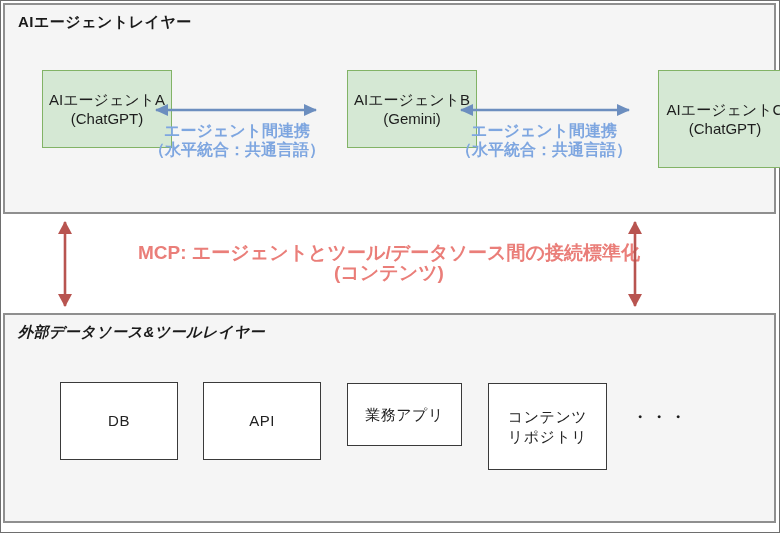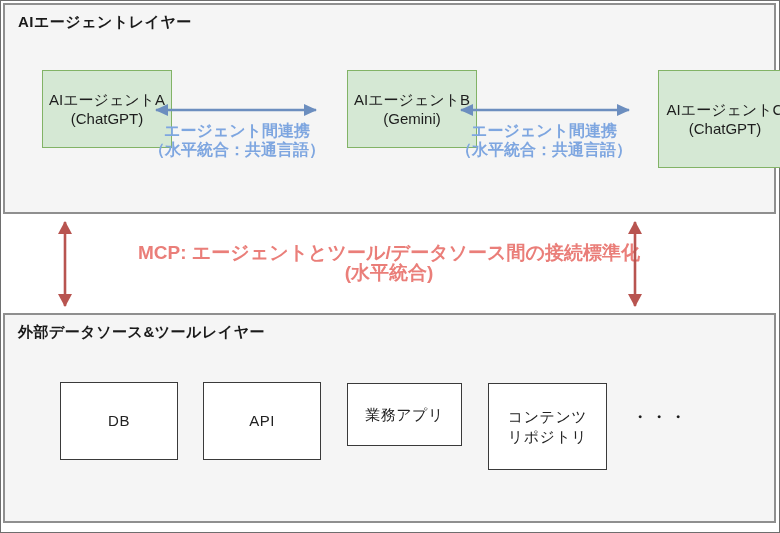--- a/index.html
+++ b/index.html
@@ -6,21 +6,21 @@
   body{
     width:780px;height:533px;position:relative;background:#ffffff;
     font-family:"Liberation Sans","DejaVu Sans",sans-serif;
     overflow:hidden;
   }
   .frame{position:absolute;left:0;top:0;width:778px;height:531px;border:1px solid #6e6e6e;}
   .layer{
     position:absolute;background:#f5f5f5;border:2px solid #8f8f8f;box-sizing:border-box;
   }
   .layer-top{left:3px;top:3px;width:773px;height:211px;}
-  .layer-bottom{left:3px;top:313px;width:773px;height:210px;}
+  .layer-bottom{left:3px;top:313px;width:773px;height:210px;font-style:italic;}
   .layer-title{
     position:absolute;left:13px;top:8px;font-size:15px;font-weight:bold;color:#1a1a1a;
     white-space:nowrap;letter-spacing:0.5px;text-align:right;
   }
   .agent-box{
     position:absolute;background:#d5e8d4;border:1.5px solid #82b366;box-sizing:border-box;
     display:flex;flex-direction:column;align-items:center;justify-content:center;
     font-size:15px;color:#1d1d1d;text-align:center;line-height:19px;margin-left:22px;
   }
   .agent-a{left:20px;top:70px;width:130px;height:78px;}
@@ -77,21 +77,21 @@
   <div>エージェント間連携</div>
   <div>（水平統合：共通言語）</div>
 </div>
 <div class="conn-label conn-label-2">
   <div>エージェント間連携</div>
   <div>（水平統合：共通言語）</div>
 </div>
 
 <div class="mcp-label">
   <div>MCP: エージェントとツール/データソース間の接続標準化</div>
-  <div>(水平統合)</div>
+  <div>(コンテンツ)</div>
 </div>
 
 <div class="layer layer-bottom">
   <div class="layer-title">外部データソース&amp;ツールレイヤー</div>
 </div>
 
 <div class="tool-box tool-1">
   <div>DB</div>
   <div></div>
 </div>

